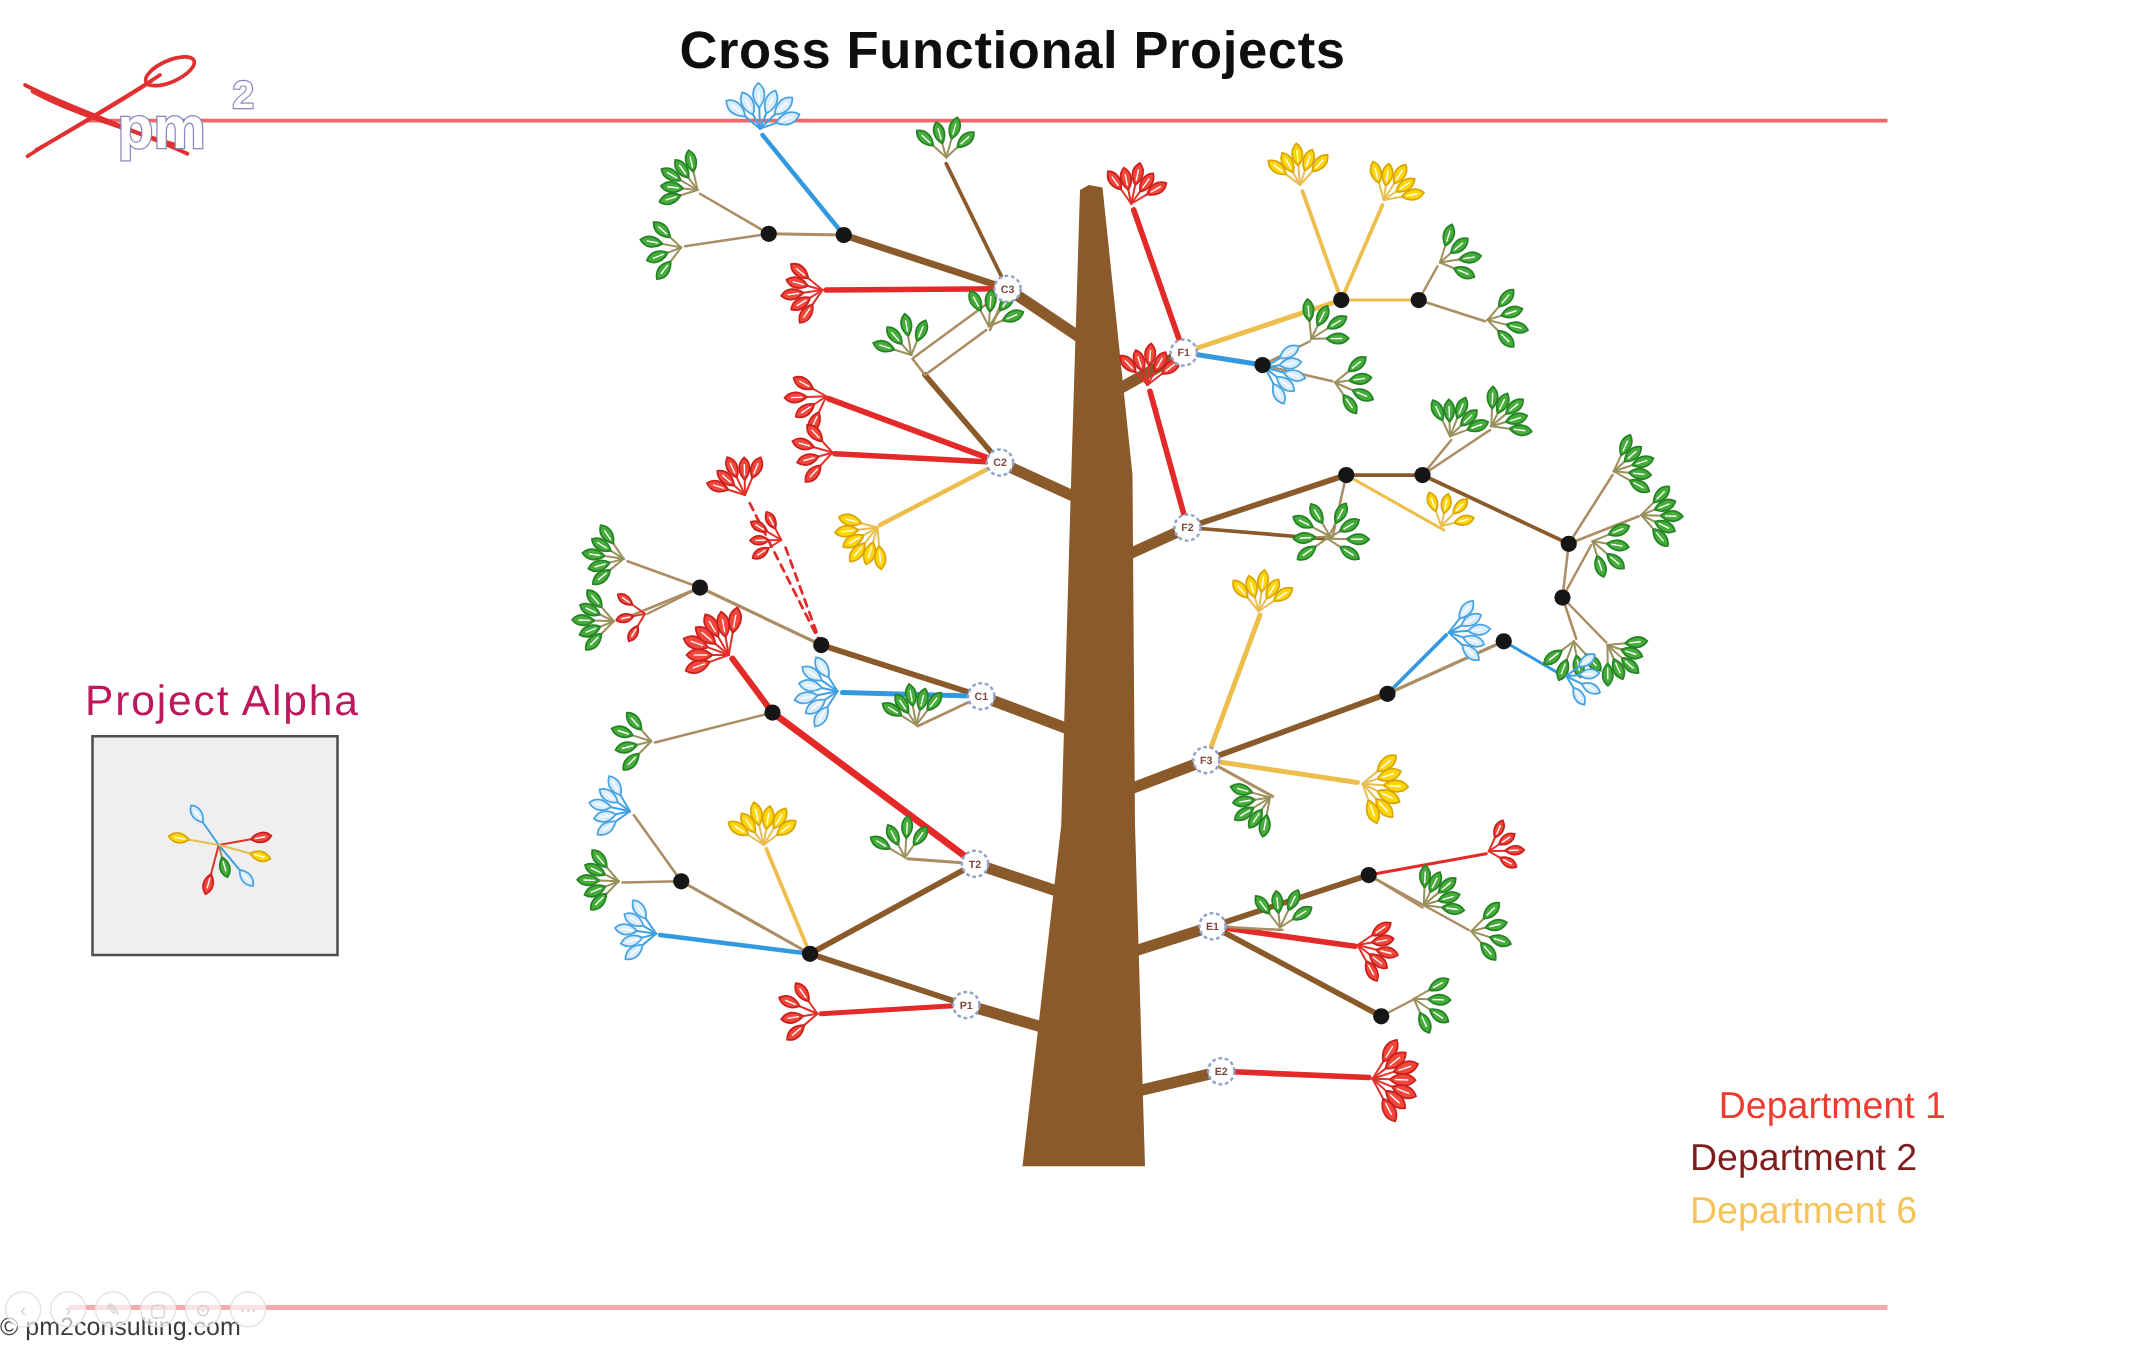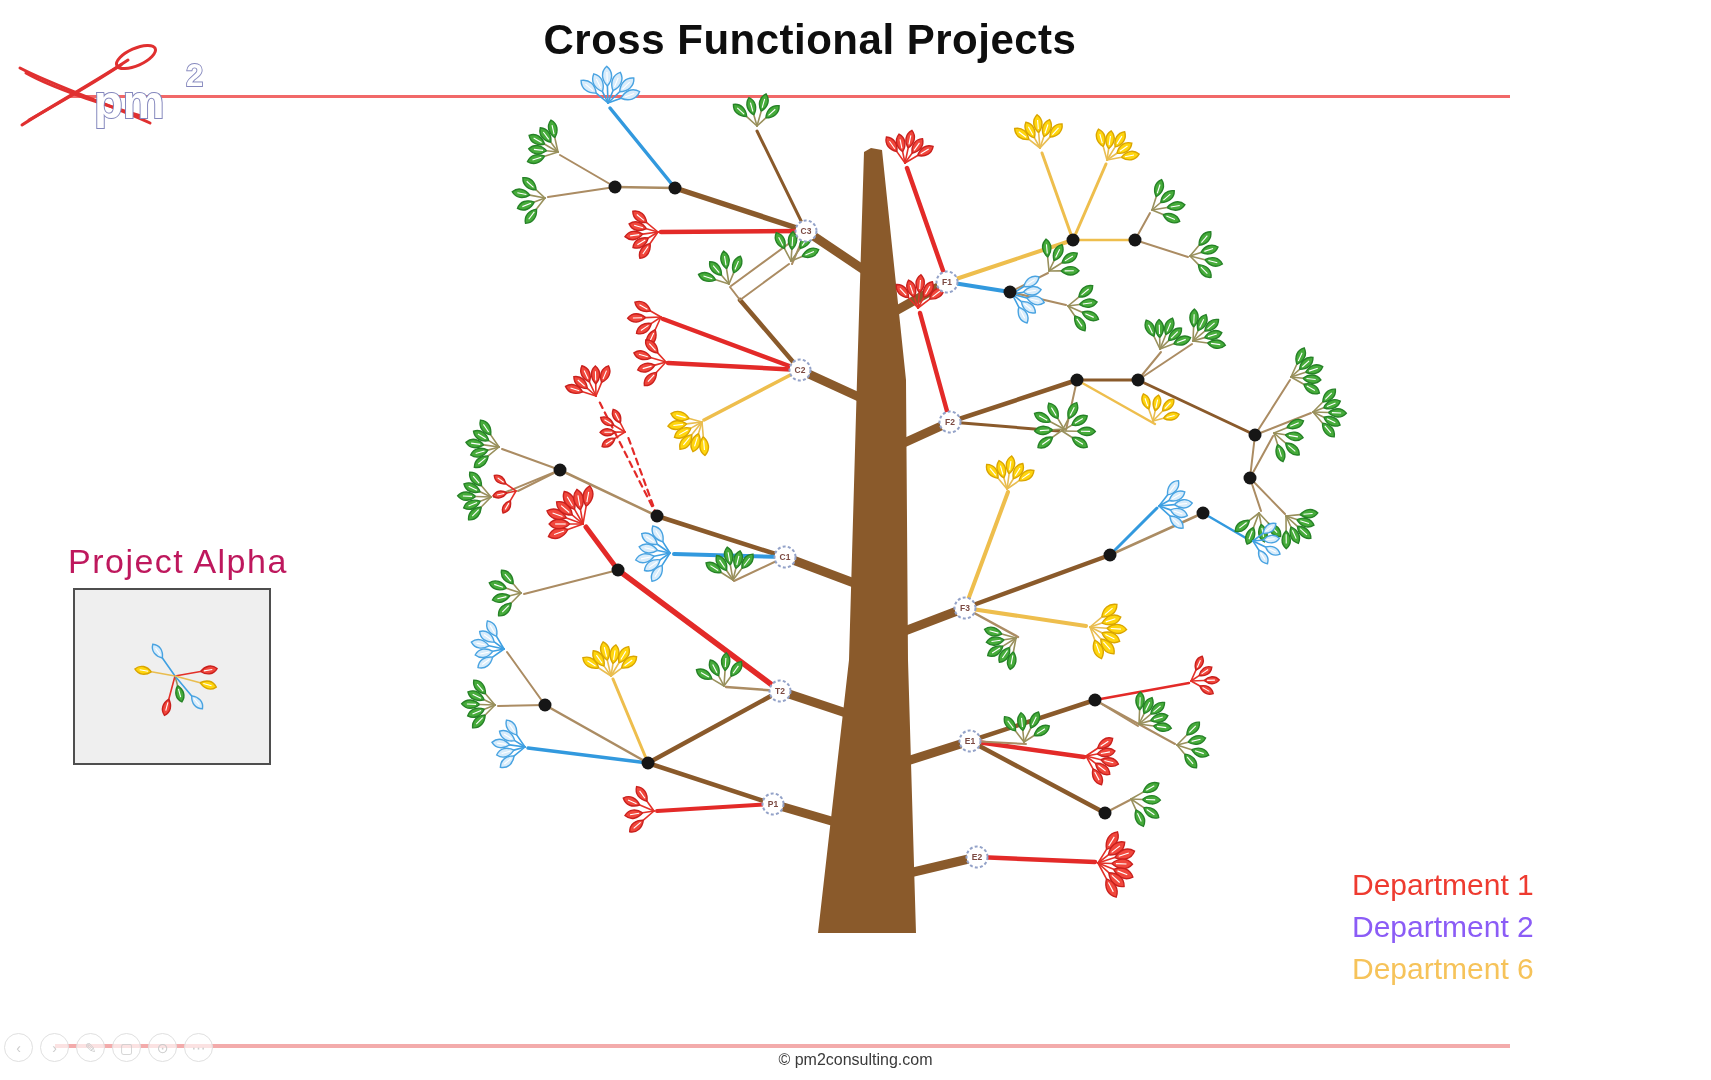--- a/index.html
+++ b/index.html
@@ -12,22 +12,22 @@
     font-size:42px;font-weight:700;color:#0e0e0e;letter-spacing:.5px;}
   #logo-svg{position:absolute;left:6px;top:38px;}
   #tree-svg{position:absolute;left:0;top:0;}
   .project-label{position:absolute;left:68px;top:542px;font-size:34px;color:#be185d;
     letter-spacing:1.5px;font-weight:400;}
   .project-box{position:absolute;left:73px;top:588px;width:198px;height:177px;
     background:#efefef;border:2px solid #4e4e4e;box-sizing:border-box;}
   #project-cluster{position:absolute;left:0;top:0;}
   .legend{position:absolute;left:1352px;top:864px;}
   .legend-item{font-size:30px;line-height:42px;font-weight:400;white-space:nowrap;}
-  .slide-footer{position:absolute;left:0;width:1711px;top:1051px;text-align:center;
-    font-size:16px;color:#3a3a3a;}
+  .slide-footer{position:absolute;left:0;width:1711px;top:1051px;text-align:left;
+    font-size:20px;color:#3a3a3a;}
   .controls{position:absolute;left:4px;top:1033px;display:flex;gap:7px;align-items:center;}
   .ctrl{width:27px;height:27px;border:1.6px solid #e0e0e0;border-radius:50%;color:#cccccc;
     display:flex;align-items:center;justify-content:center;font-size:14px;line-height:1;
     background:rgba(255,255,255,.65);cursor:pointer;user-select:none;}
 </style>
 </head>
 <body>
 
 <div id="canvas">
 
@@ -1667,22 +1667,22 @@
         </g>
         <line x1="100" y1="86" x2="125.11407148351577" y2="92.72929517266554" stroke="#e9bd50" stroke-width="1.6" stroke-linecap="round"></line>
         <g transform="translate(125.11407148351577 92.72929517266554) rotate(105) scale(0.95)">
           <path d="M0 0 C-5 -5.6 -5.8 -12.7 0 -17.6 C5.8 -12.7 5 -5.6 0 0" fill="#ffd60e" stroke="#daa500" stroke-width="1.4736842105263157"></path>
           <line x1="0" y1="-3.5" x2="0" y2="-12.5" stroke="#ffffff" stroke-width="1.1578947368421053"></line>
         </g>
       </svg>
   </div>
 
   <div class="legend">
-    <div class="legend-item" style="color: rgb(238, 59, 48);">Department 1</div>
-    <div class="legend-item" style="color: #8b5cf6;">Department 2</div>
+    <div class="legend-item" style="color: rgb(238, 59, 48); margin-left: 23px;">Department 1</div>
+    <div class="legend-item" style="color: #7f1d1d;">Department 2</div>
     <div class="legend-item" style="color: rgb(246, 195, 90);">Department 6</div>
   </div>
 
   <div class="slide-footer">© pm2consulting.com</div>
 
   <div class="controls">
       <span class="ctrl">‹</span>
       <span class="ctrl">›</span>
       <span class="ctrl">✎</span>
       <span class="ctrl">▢</span>

